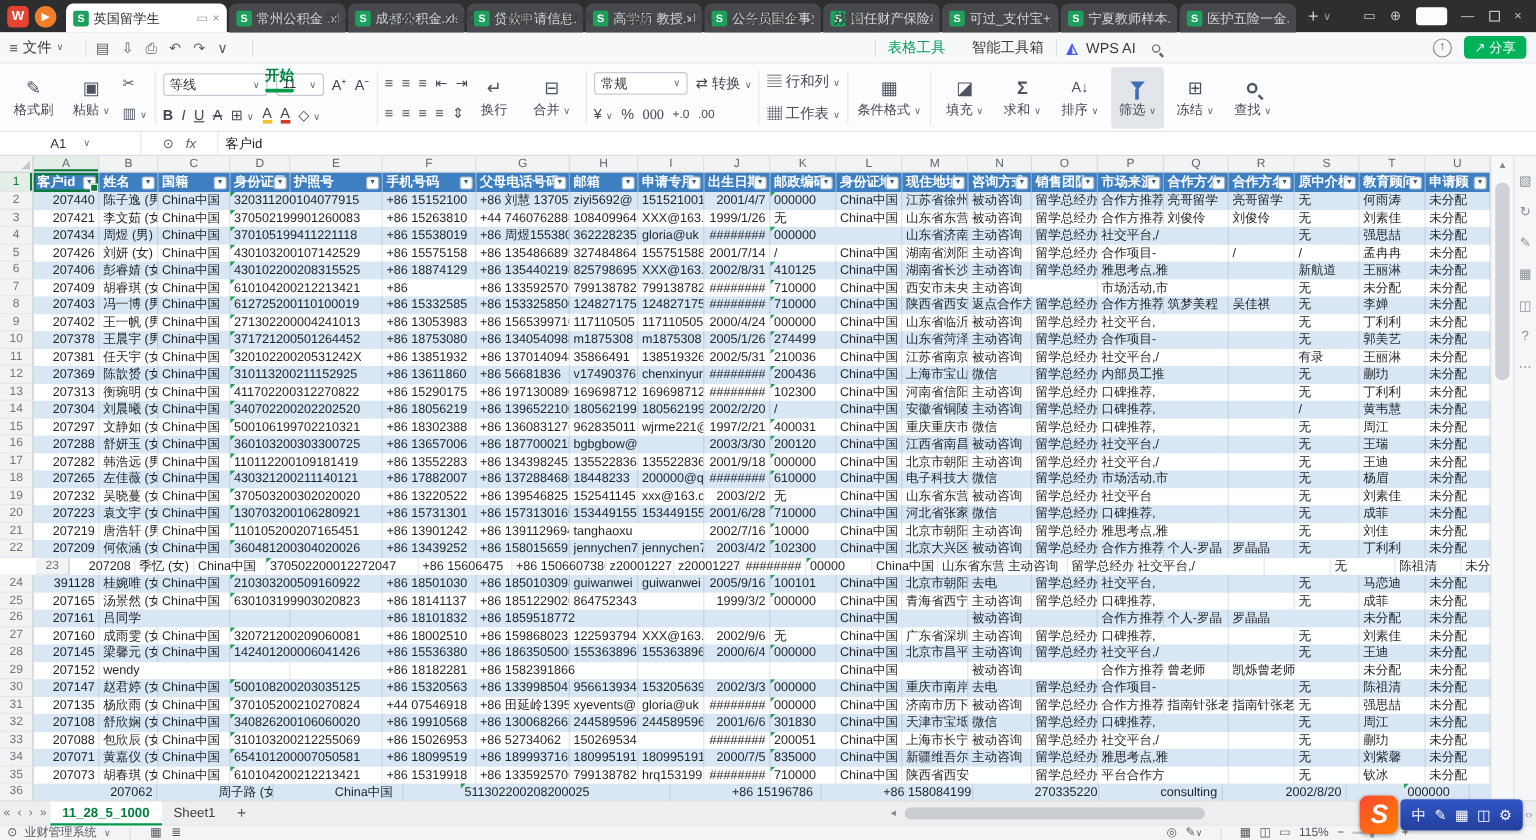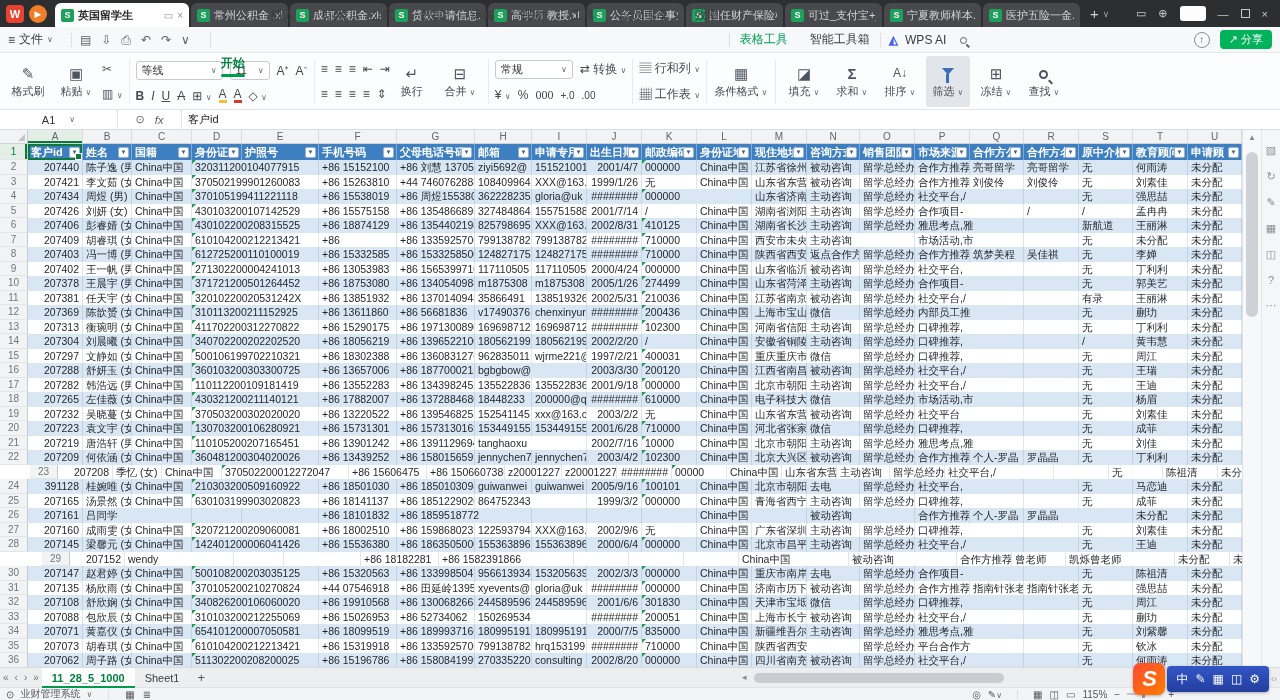--- a/index.html
+++ b/index.html
@@ -7,21 +7,21 @@
 
   
   #titlebar { height:27px; background:#2d2e30; display:flex; align-items:center; padding-left:6px; }
   .logo-w { width:18px; height:18px; border-radius:4px; background:#e64332; color:#fff; font-weight:bold; font-size:11px; display:flex; align-items:center; justify-content:center; margin-right:5px; }
   .logo-promo { width:18px; height:18px; border-radius:9px; background:#f07d27; color:#fff; font-size:9px; display:flex; align-items:center; justify-content:center; margin-right:8px; }
   #tb-tabs { display:flex; align-items:flex-end; height:27px; }
   .tb-tab { width:97px; height:24px; margin-right:2px; background:#47494c; border-radius:6px 6px 0 0; display:flex; align-items:center; gap:4px; padding:0 6px; overflow:hidden; }
   .tb-tab.active { width:134px; background:#fff; }
   .tb-tab .s-ic { flex:0 0 13px; width:13px; height:13px; border-radius:2px; background:#1ca05c; color:#fff; font-size:9px; font-weight:bold; display:flex; align-items:center; justify-content:center; }
   .tb-label { font-size:11px; color:#d3d4d6; white-space:nowrap; overflow:hidden; flex:1; }
-  .tb-tab.active .tb-label { color:#2b2b2b;font-weight:bold; }
+  .tb-tab.active .tb-label { color:#2b2b2b; }
   .tb-mon,.tb-x { color:#8b8d90; font-size:10px; flex:0 0 auto; }
   .tb-plus { color:#cfcfd1; font-size:15px; margin:0 4px 0 8px; }
   .tb-car { color:#9fa1a4; font-size:9px; }
   #tb-right { margin-left:auto; display:flex; align-items:center; gap:12px; padding-right:12px; color:#c7c8ca; }
   .win-glyph { font-size:11px; color:#c7c8ca; }
   .avatar-blank { width:26px; height:15px; background:#fdfdfd; border-radius:3px; }
   .win-max { width:9px; height:9px; border:1px solid #c7c8ca; display:inline-block; }
 
   
   #menubar { height:26px; background:#f7f8fa; display:flex; align-items:center; font-size:12px; color:#3a3b3d; padding:0 8px; border-bottom:1px solid #e6e7e9; }
@@ -1062,21 +1062,21 @@
         <div class="cell">北京市昌平</div>
         <div class="cell">主动咨询</div>
         <div class="cell">留学总经办</div>
         <div class="cell ovf">社交平台,/</div>
         <div class="cell"></div>
         <div class="cell"></div>
         <div class="cell">无</div>
         <div class="cell">王迪</div>
         <div class="cell">未分配</div>
       </div>
-      <div class="row gline" style="grid-template-columns: 28px 55px 49px 60px 50px 77px 78px 78px 57px 55px 55px 55px 55px 55px 53px 55px 55px 54px 55px 54px 55px 54px; margin-left: 42px;">
+      <div class="row gline" style="grid-template-columns: 28px 55px 49px 60px 50px 77px 78px 78px 57px 55px 55px 55px 55px 55px 53px 55px 55px 54px 55px 54px 55px 54px;">
         <div class="rn">29</div>
         <div class="cell ar">207152</div>
         <div class="cell ovf">wendy</div>
         <div class="cell"></div>
         <div class="cell"></div>
         <div class="cell"></div>
         <div class="cell">+86 18182281</div>
         <div class="cell ovf">+86 1582391866</div>
         <div class="cell"></div>
         <div class="cell"></div>
@@ -1230,21 +1230,21 @@
         <div class="cell ovf">陕西省西安</div>
         <div class="cell"></div>
         <div class="cell">留学总经办</div>
         <div class="cell ovf">平台合作方</div>
         <div class="cell"></div>
         <div class="cell"></div>
         <div class="cell">无</div>
         <div class="cell">钦冰</div>
         <div class="cell">未分配</div>
       </div>
-      <div class="row gline band" style="grid-template-columns: 28px 55px 49px 60px 50px 77px 78px 78px 57px 55px 55px 55px 55px 55px 53px 55px 55px 54px 55px 54px 55px 54px;">
+      <div class="row gline band" style="grid-template-columns: 28px 55px 49px 60px 50px 77px 78px 78px 57px 55px 55px 55px 55px 55px 53px 55px 55px 54px 55px 54px 55px 54px; gap: 48px;">
         <div class="rn">36</div>
         <div class="cell ar">207062</div>
         <div class="cell">周子路 (女</div>
         <div class="cell">China中国</div>
         <div class="cell ovf tri">511302200208200025</div>
         <div class="cell"></div>
         <div class="cell">+86 15196786</div>
         <div class="cell">+86 1580841999</div>
         <div class="cell">270335220</div>
         <div class="cell">consulting</div>

